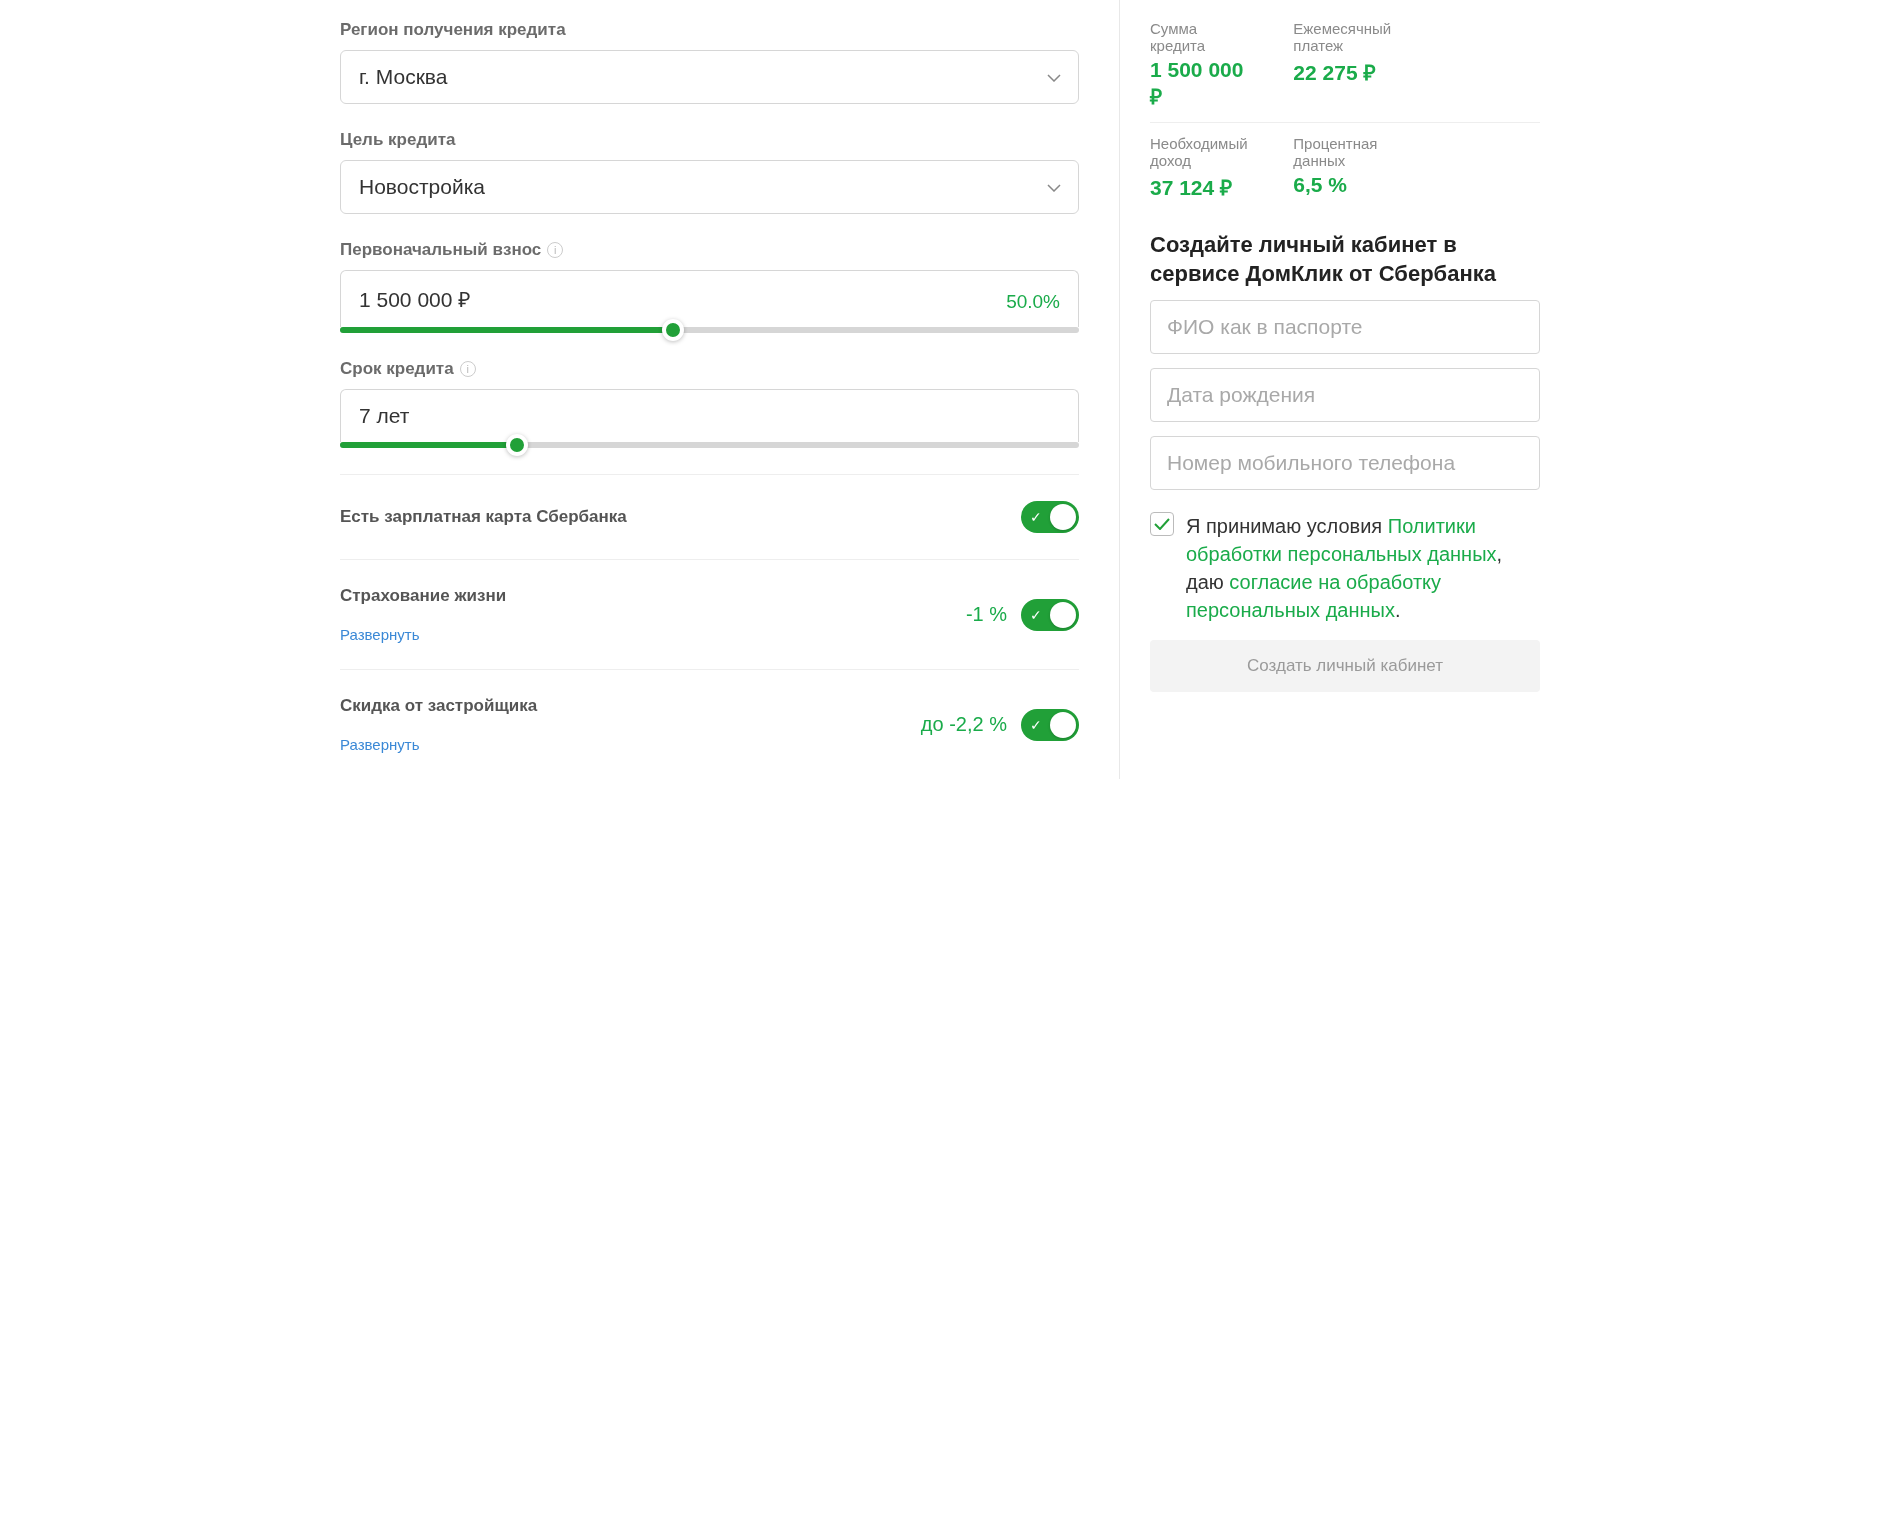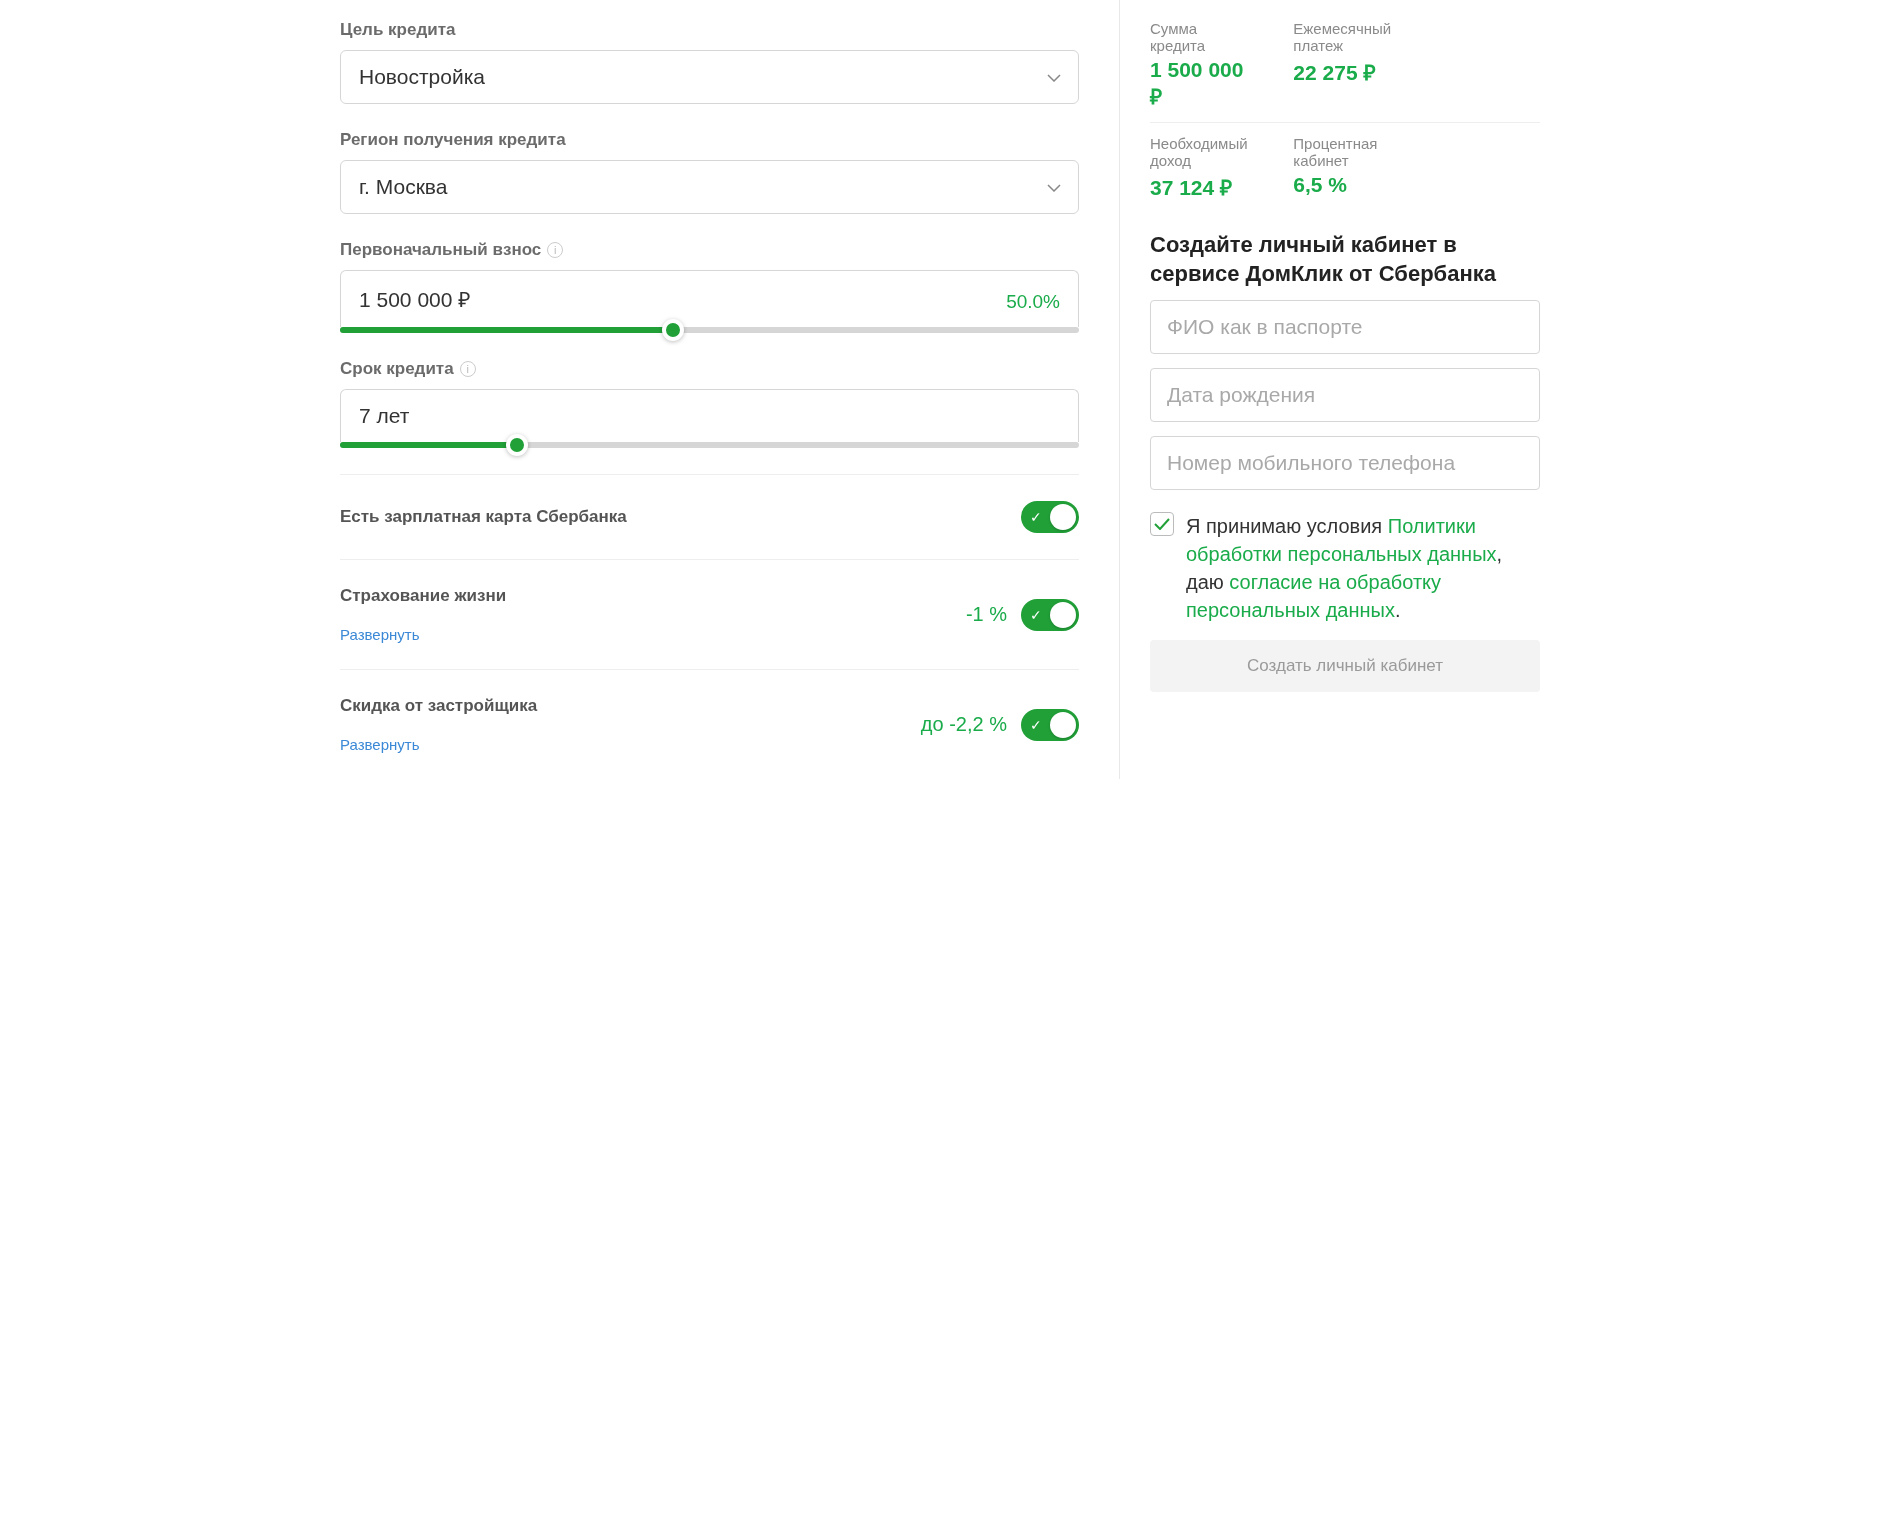--- a/index.html
+++ b/index.html
@@ -239,45 +239,45 @@
     color: #9a9a9a;
     cursor: pointer;
     text-align: center;
   }
 </style>
 </head>
 <body>
 
 <div class="page">
   <div class="left">
+
+    <div class="field-group">
+      <div class="label">Регион получения кредита</div>
+      <div class="select">
+        <div class="select-box">г. Москва</div>
+        <span class="chevron">
+          <svg width="14" height="8" viewBox="0 0 14 8" fill="none">
+              <path d="M1 1l6 6 6-6" stroke-width="1.5"></path>
+            </svg>
+        </span>
+      </div>
+    </div>
 
     <div class="field-group">
       <div class="label">Цель кредита</div>
       <div class="select">
         <div class="select-box">Новостройка</div>
         <span class="chevron">
           <svg width="14" height="8" viewBox="0 0 14 8" fill="none">
               <path d="M1 1l6 6 6-6" stroke-width="1.5"></path>
             </svg>
         </span>
       </div>
     </div>
 
-    <div class="field-group">
-      <div class="label">Регион получения кредита</div>
-      <div class="select">
-        <div class="select-box">г. Москва</div>
-        <span class="chevron">
-          <svg width="14" height="8" viewBox="0 0 14 8" fill="none">
-              <path d="M1 1l6 6 6-6" stroke-width="1.5"></path>
-            </svg>
-        </span>
-      </div>
-    </div>
-
 
     <div class="field-group">
       <div class="label">
         <span>Первоначальный взнос</span>
         <span class="info-icon">i</span>
       </div>
       <div class="input-box">
         <span>1 500 000 ₽</span>
         <span class="input-suffix">50.0%</span>
       </div>
@@ -360,21 +360,21 @@
       <div>
         <div class="sum-label">Ежемесячный платеж</div>
         <div class="sum-value">22 275 ₽</div>
       </div>
       <div class="sum-sep"></div>
       <div>
         <div class="sum-label">Необходимый доход</div>
         <div class="sum-value">37 124 ₽</div>
       </div>
       <div>
-        <div class="sum-label">Процентная кабинет</div>
+        <div class="sum-label">Процентная данных</div>
         <div class="sum-value">6,5 %</div>
       </div>
     </div>
 
     <div class="form-title">Создайте личный кабинет в сервисе ДомКлик от Сбербанка</div>
 
     <input class="text-input" placeholder="ФИО как в паспорте" style="">
     <input class="text-input" placeholder="Дата рождения" style="">
     <input class="text-input" placeholder="Номер мобильного телефона" style="">
 

